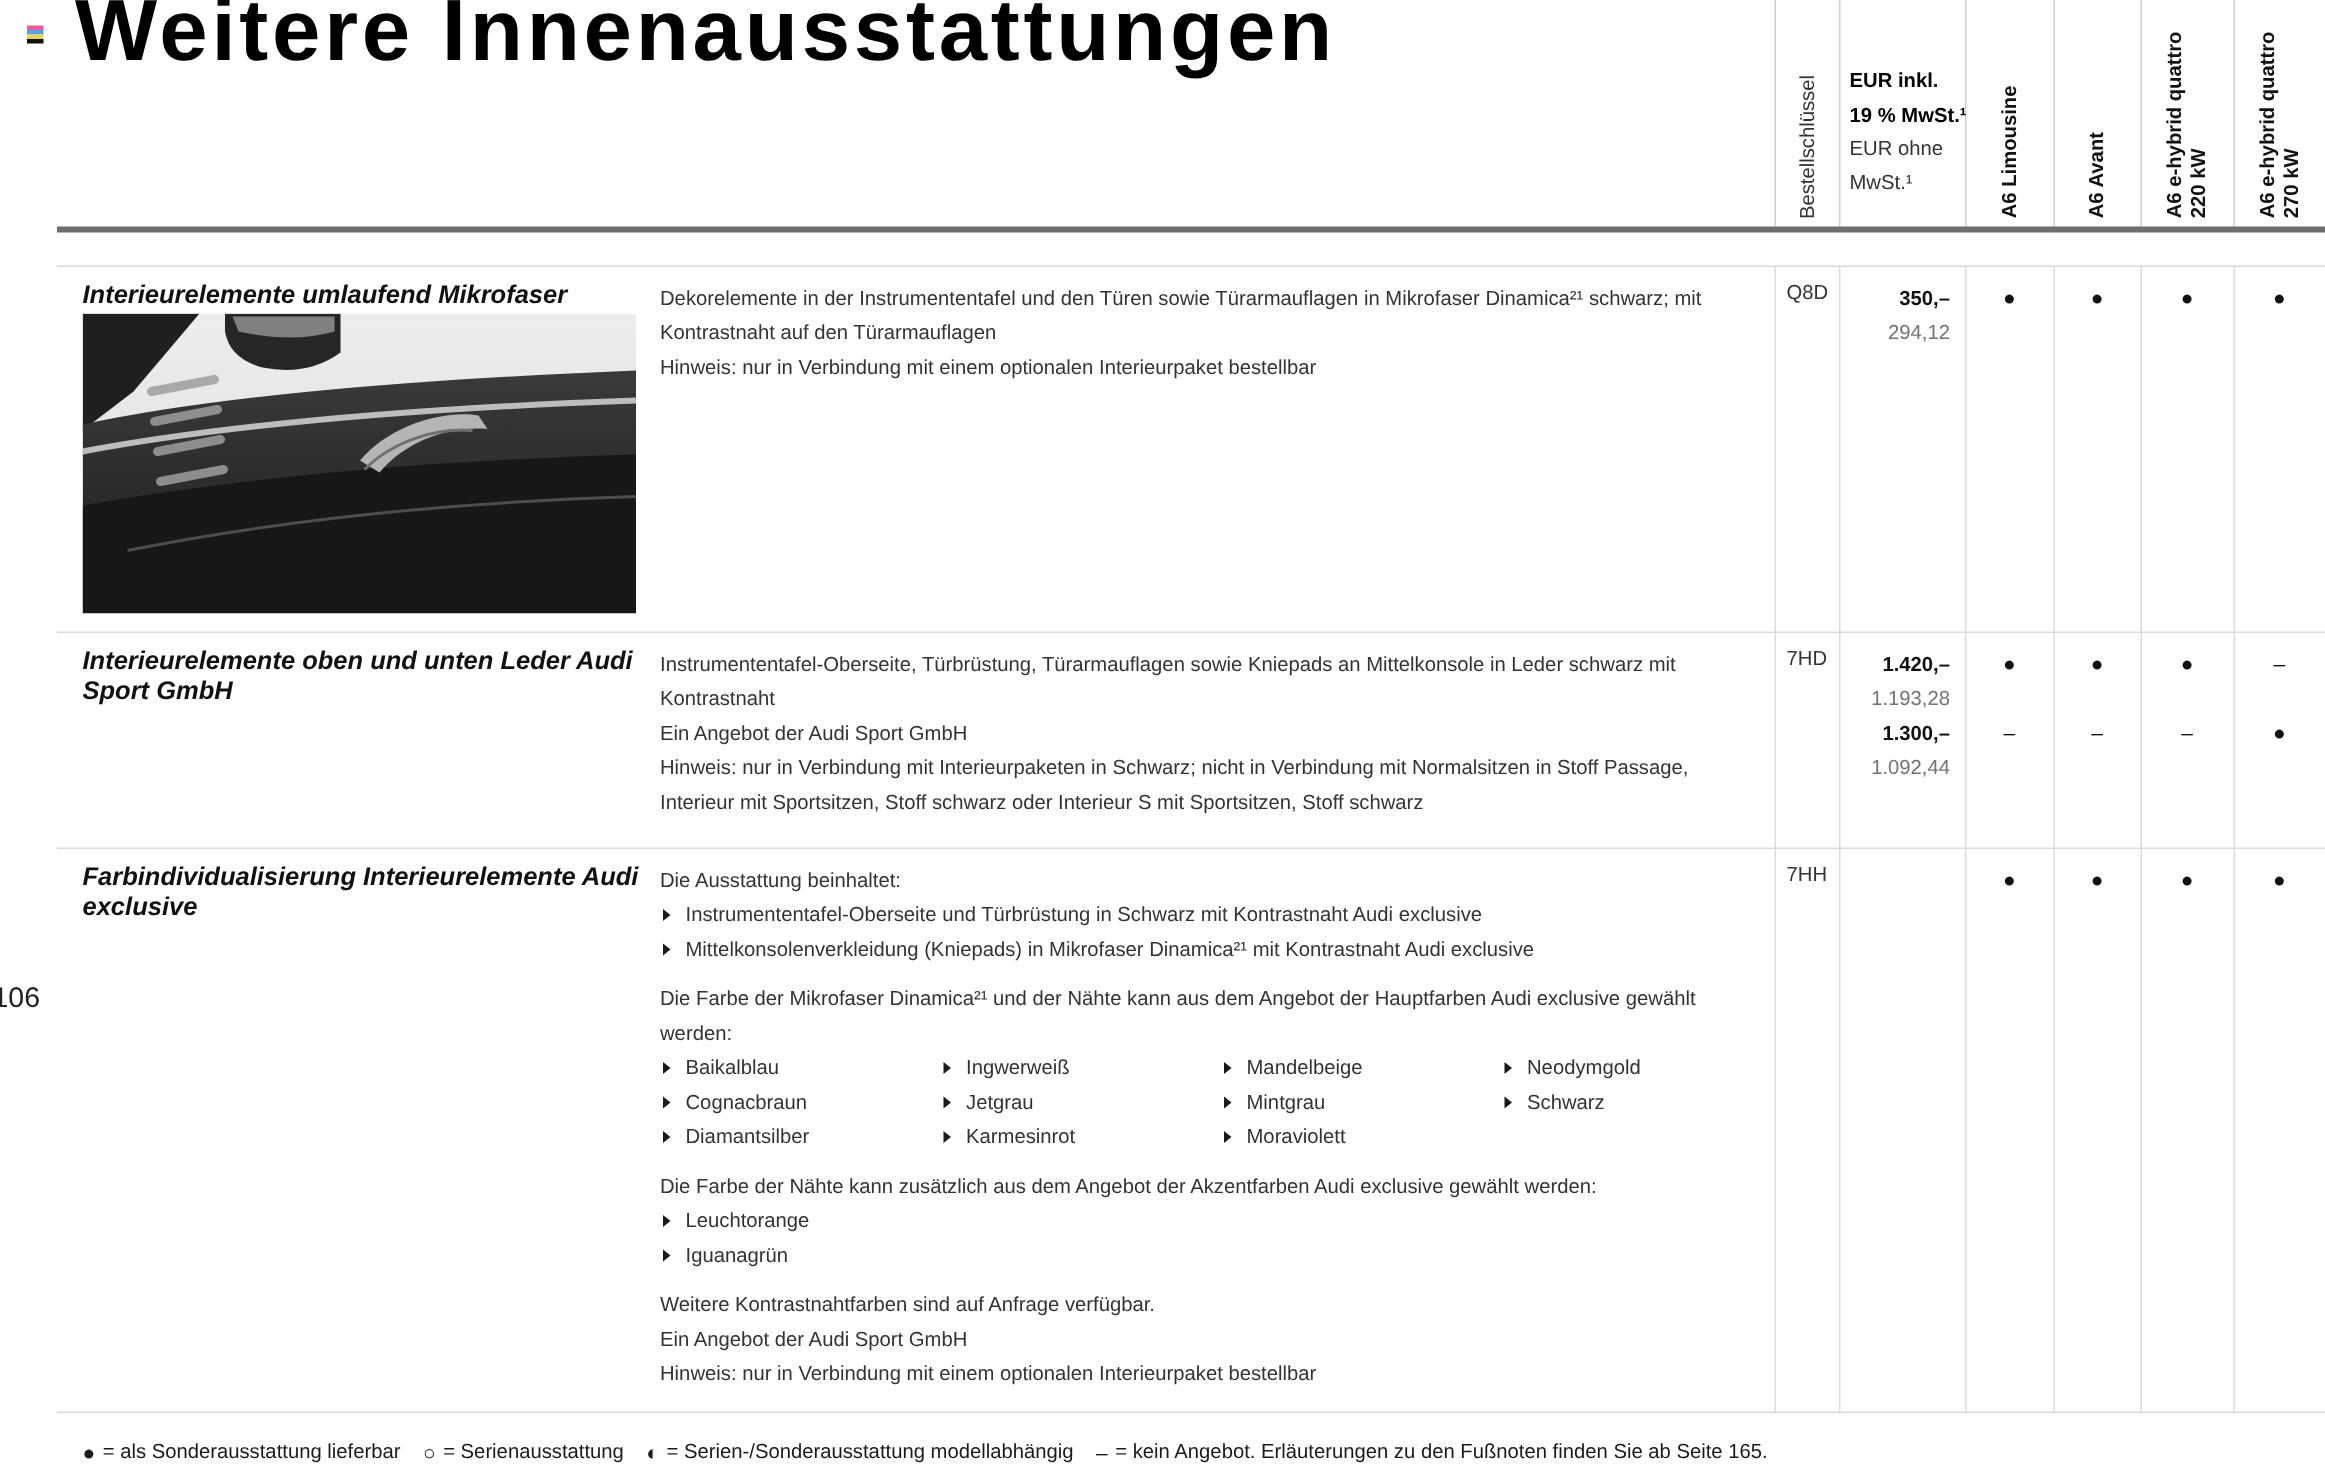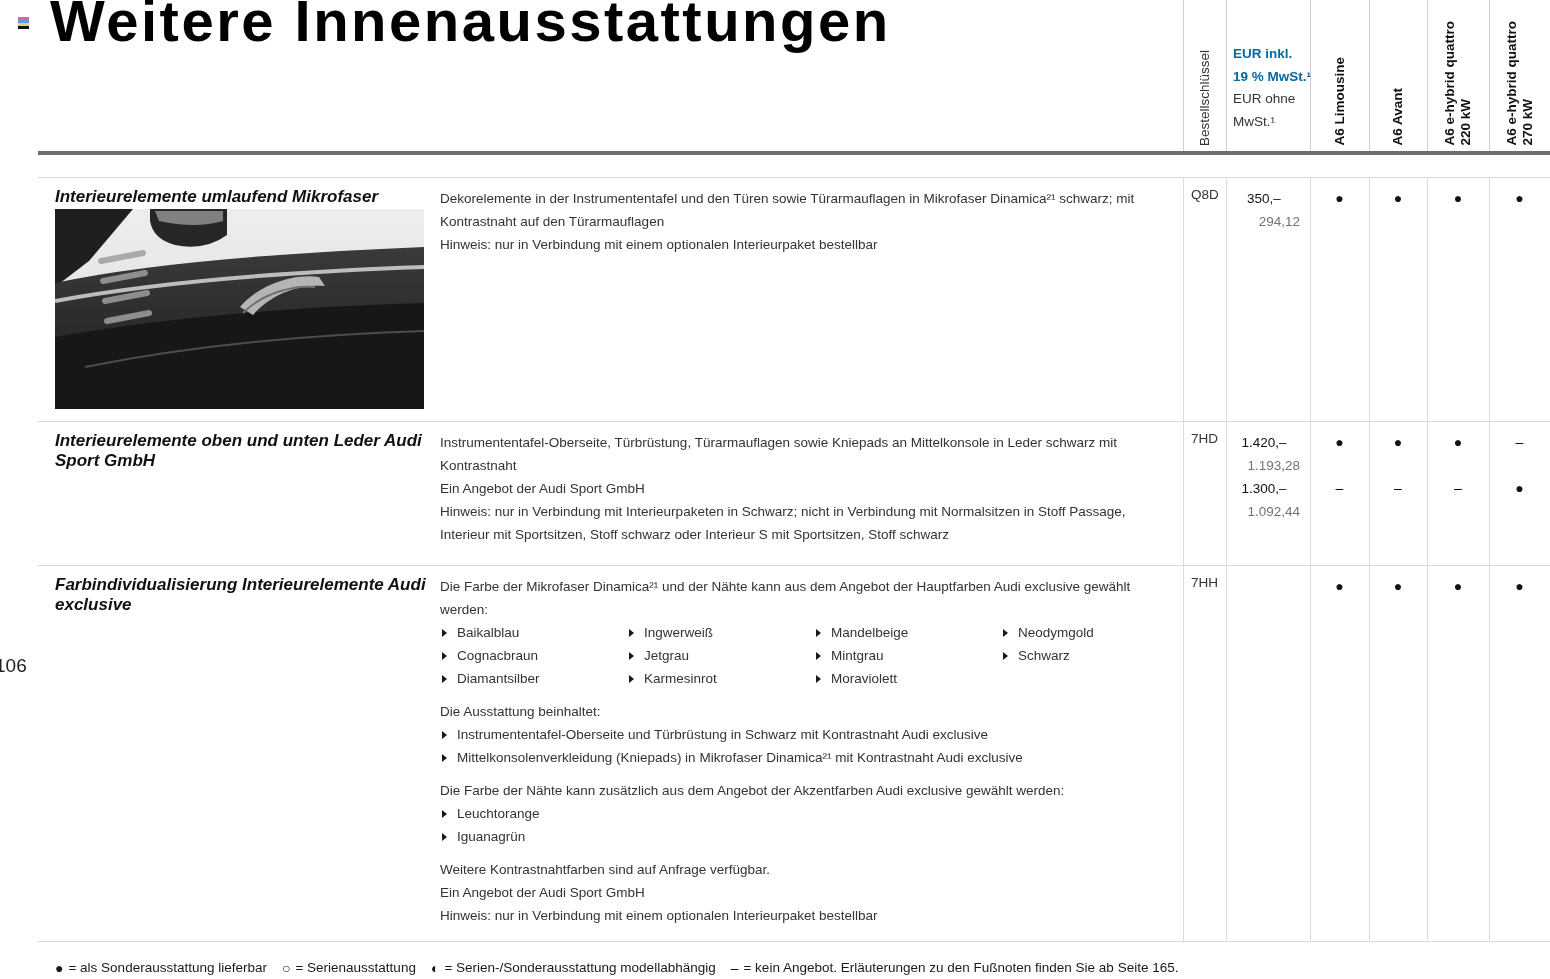--- a/index.html
+++ b/index.html
@@ -16,40 +16,40 @@
   .page-title{position:absolute;left:50px;top:-11px;font-size:58px;line-height:64px;
               font-weight:700;color:#000;letter-spacing:2.5px;white-space:nowrap;}
 
   
   .page-number{position:absolute;left:-5px;top:655px;font-size:19px;color:#222;}
 
   
   .vline{position:absolute;top:0;height:151px;width:1px;background:#cfcfcf;}
   .head-rule{position:absolute;top:151px;left:38px;right:0;height:4px;background:#6e6e6e;}
   .head-price{position:absolute;left:1233px;top:43px;font-size:13.5px;line-height:22.5px;color:#333;}
-  .head-price .b{font-weight:700;color:#0369a1;}
+  .head-price .b{font-weight:700;color:#000000;}
   .vlabel-wrap{position:absolute;top:0;height:146px;display:flex;justify-content:center;align-items:flex-end;}
   .vlabel{writing-mode:vertical-rl;transform:rotate(180deg);font-size:13.5px;line-height:16px;
           white-space:pre-line;color:#333;}
   .vlabel.b{font-weight:700;color:#111;}
 
   
   .trow{position:absolute;left:38px;width:1512px;border-top:1px solid #dadada;}
   .bottom-line{position:absolute;left:38px;right:0;top:941px;height:1px;background:#dadada;}
   .vline-b{position:absolute;top:0;bottom:0;width:1px;background:#dcdcdc;}
 
   .cell-title{position:absolute;left:17px;top:9px;width:372px;font-size:17px;font-weight:700;color:#111;line-height:20px;font-style:italic;}
   .cell-image{position:absolute;left:17px;top:31px;width:369px;height:200px;overflow:hidden;}
   .cell-desc{position:absolute;left:402px;top:9px;width:738px;font-size:13.5px;line-height:23px;color:#333;}
   .cell-desc p{margin:0;}
   .grp{margin-bottom:10px;}
   .grp:last-child{margin-bottom:0;}
   .cell-code{position:absolute;left:1153px;top:9px;font-size:13.5px;color:#333;}
   .cell-price{position:absolute;left:1190px;top:9px;width:72px;text-align:right;font-size:13.5px;line-height:23px;}
-  .price-gross{font-weight:400;color:#111;text-align:center;}
+  .price-gross{font-weight:700;color:#111;}
   .price-net{color:#737373;}
   .avail{position:absolute;text-align:center;font-size:14px;line-height:23px;color:#111;}
 
   
   .bullet-item{display:flex;line-height:23px;font-size:13.5px;color:#333;}
   .tri{width:0;height:0;border-left:5px solid #1a1a1a;border-top:4px solid transparent;
        border-bottom:4px solid transparent;margin:8px 10px 0 2px;flex:none;}
   .color-grid{display:grid;grid-template-rows:repeat(3,23px);grid-auto-flow:column;grid-auto-columns:187px;}
 
   
@@ -201,20 +201,33 @@
     <div class="vline-b" style="left:1188px"></div>
     <div class="vline-b" style="left:1272px"></div>
     <div class="vline-b" style="left:1331px"></div>
     <div class="vline-b" style="left:1389px"></div>
     <div class="vline-b" style="left:1451px"></div>
 
     <div class="cell-title">Farbindividualisierung Interieurelemente Audi exclusive</div>
 
     <div class="cell-desc">
       <div class="grp">
+        <p>Die Ausstattung beinhaltet:</p>
+        <div>
+            <div class="bullet-item">
+              <span class="tri"></span>
+              <span>Instrumententafel-Oberseite und Türbrüstung in Schwarz mit Kontrastnaht Audi exclusive</span>
+            </div>
+            <div class="bullet-item">
+              <span class="tri"></span>
+              <span>Mittelkonsolenverkleidung (Kniepads) in Mikrofaser Dinamica²¹ mit Kontrastnaht Audi exclusive</span>
+            </div>
+          </div>
+      </div>
+      <div class="grp">
         <p>Die Farbe der Mikrofaser Dinamica²¹ und der Nähte kann aus dem Angebot der Hauptfarben Audi exclusive gewählt werden:</p>
         <div class="color-grid">
             <div class="bullet-item">
               <span class="tri"></span>
               <span>Baikalblau</span>
             </div>
             <div class="bullet-item">
               <span class="tri"></span>
               <span>Cognacbraun</span>
             </div>
@@ -246,33 +259,20 @@
               <span class="tri"></span>
               <span>Moraviolett</span>
             </div>
             <div class="bullet-item">
               <span class="tri"></span>
               <span>Neodymgold</span>
             </div>
             <div class="bullet-item">
               <span class="tri"></span>
               <span>Schwarz</span>
-            </div>
-          </div>
-      </div>
-      <div class="grp">
-        <p>Die Ausstattung beinhaltet:</p>
-        <div>
-            <div class="bullet-item">
-              <span class="tri"></span>
-              <span>Instrumententafel-Oberseite und Türbrüstung in Schwarz mit Kontrastnaht Audi exclusive</span>
-            </div>
-            <div class="bullet-item">
-              <span class="tri"></span>
-              <span>Mittelkonsolenverkleidung (Kniepads) in Mikrofaser Dinamica²¹ mit Kontrastnaht Audi exclusive</span>
             </div>
           </div>
       </div>
       <div class="grp">
         <p>Die Farbe der Nähte kann zusätzlich aus dem Angebot der Akzentfarben Audi exclusive gewählt werden:</p>
         <div>
             <div class="bullet-item">
               <span class="tri"></span>
               <span>Leuchtorange</span>
             </div>

